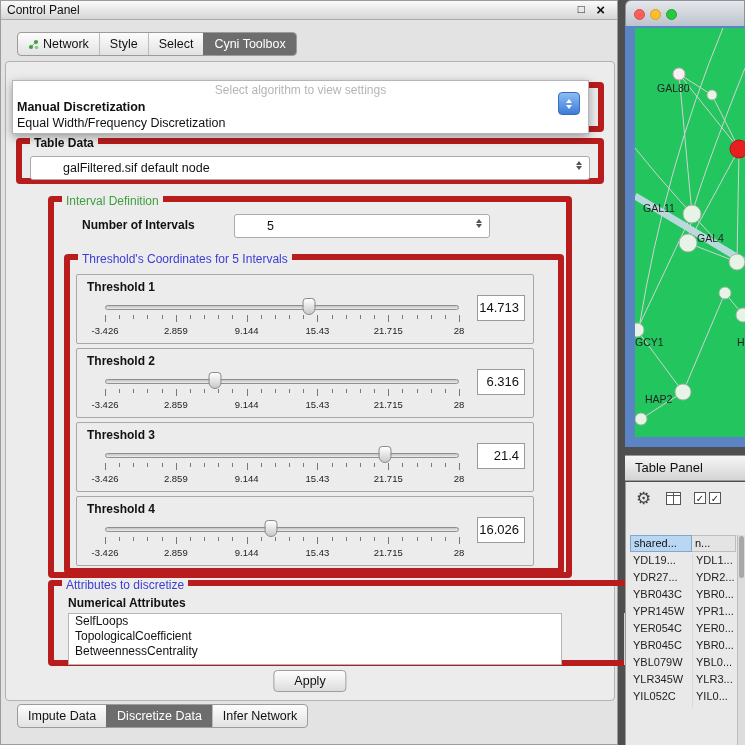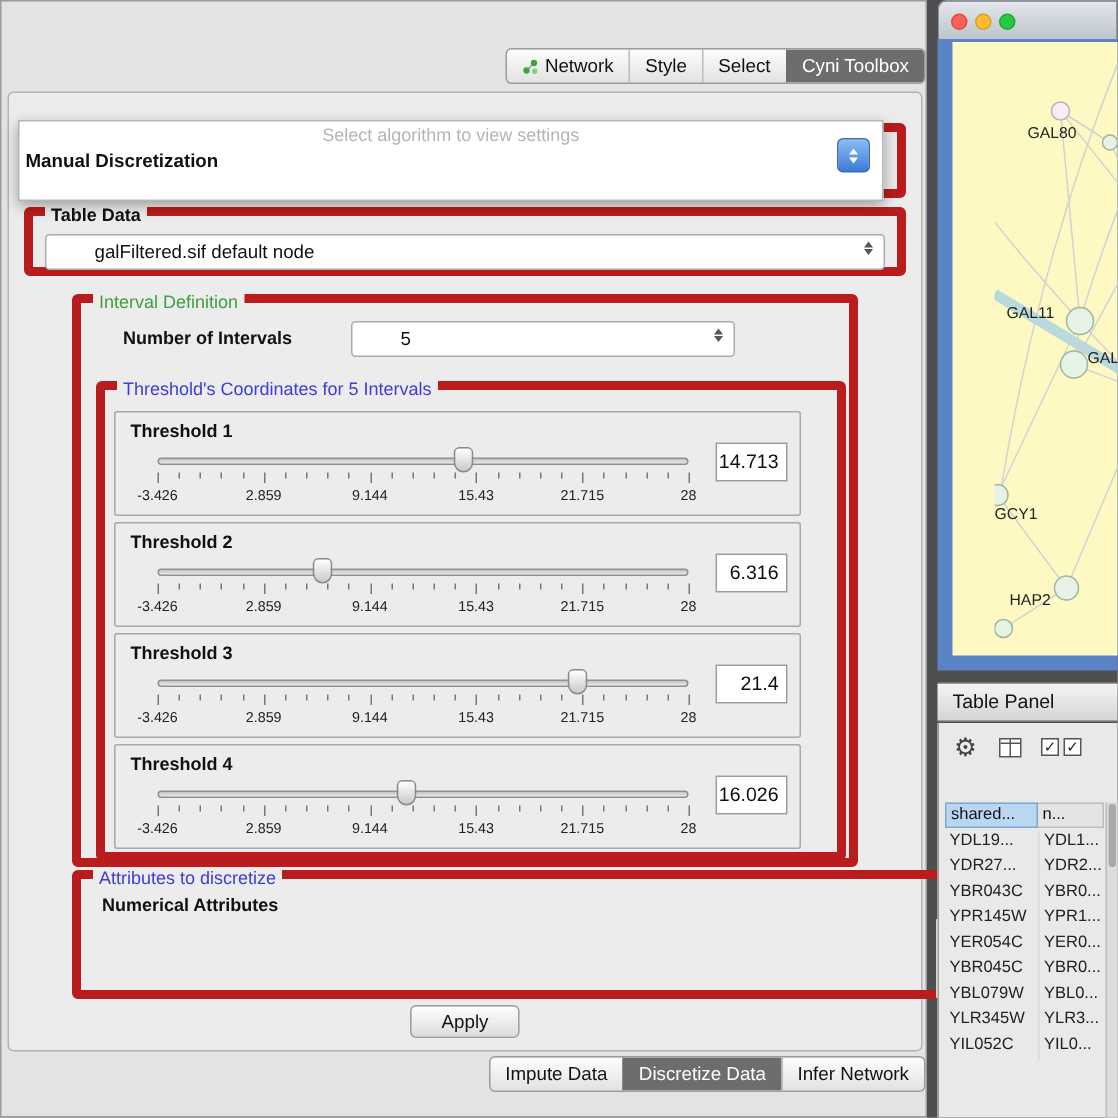--- a/index.html
+++ b/index.html
@@ -8,21 +8,21 @@
 
   
   .control-window{position:absolute;left:0;top:0;width:618px;height:745px;
     background:#e3e3e3;border:1px solid #9c9c9c;}
   .cw-titlebar{position:relative;height:19px;background:linear-gradient(#fbfbfb,#d6d6d6);
     border-bottom:1px solid #ababab;}
   .cw-title{position:absolute;left:6px;top:2px;font-size:12px;color:#111;}
   .cw-float{position:absolute;right:32px;top:1px;font-size:12px;color:#222;cursor:default;}
   .cw-close{position:absolute;right:12px;top:0px;font-size:15px;font-weight:bold;color:#111;cursor:default;}
 
-  .tabs-wrap{position:absolute;left:16px;right:0;display:flex;justify-content:flex-end;}
+  .tabs-wrap{position:absolute;left:16px;right:0;display:flex;justify-content:flex-start;}
   .tabs-wrap.top{top:31px;}
   .tabs-wrap.bottom{top:703px;}
   .tabbar{display:flex;border:1px solid #9b9b9b;border-radius:4px;overflow:hidden;
     background:linear-gradient(#fdfdfd,#e2e2e2);}
   .tab{padding:4px 10px;font-size:12.5px;color:#111;border-left:1px solid #bcbcbc;
     display:flex;align-items:center;gap:4px;white-space:nowrap;cursor:default;}
   .tab:first-child{border-left:none;}
   .tab.active{background:#6d6d6d;color:#fff;border-left-color:#6d6d6d;}
   .net-tab-icon{display:inline-flex;align-items:center;}
 
@@ -101,21 +101,21 @@
 
   
   .net-window{position:absolute;left:625px;top:0;width:120px;height:447px;}
   .net-titlebar{position:relative;height:26px;background:linear-gradient(#e4e7eb,#bdc4cd);
     border:1px solid #8e9299;border-bottom:none;border-radius:6px 0 0 0;}
   .light{position:absolute;top:8px;width:11px;height:11px;border-radius:50%;}
   .light.red{left:8px;background:#ff5f57;border:1px solid #d94c44;}
   .light.yellow{left:24px;background:#febc2e;border:1px solid #d6a023;}
   .light.green{left:40px;background:#28c840;border:1px solid #1ea832;}
   .net-frame{position:absolute;top:26px;left:0;right:0;bottom:0;background:#5b84c4;}
-  .net-canvas{position:absolute;left:10px;top:2px;right:0;bottom:10px;background:#fef9c3;overflow:hidden;padding-left:28px;}
+  .net-canvas{position:absolute;left:10px;top:2px;right:0;bottom:10px;background:#22c55e;overflow:hidden;}
   #net-svg text{font-family:"Liberation Sans",sans-serif;font-size:10.5px;fill:#222;}
 
   
   .table-header-bar{position:absolute;left:625px;top:455px;width:120px;height:26px;
     background:linear-gradient(#f5f5f5,#d4d4d4);border-top:1px solid #999;border-bottom:1px solid #999;
     font-size:13px;line-height:24px;padding-left:10px;color:#111;}
   .table-window{position:absolute;left:625px;top:482px;width:120px;height:263px;
     background:#e9e9e9;border-left:1px solid #9c9c9c;}
   .ttoolbar{position:relative;height:48px;}
   .gear{position:absolute;left:10px;top:6px;font-size:17px;color:#444;cursor:default;}
@@ -137,20 +137,25 @@
   .td2{width:44px;padding-left:3px;font-size:11px;color:#222;white-space:nowrap;overflow:hidden;
     border-left:1px solid #d8d8d8;}
   .tscroll{position:absolute;right:0;top:53px;bottom:0;width:8px;background:#dcdcdc;
     border-left:1px solid #bbb;}
   .tthumb{position:absolute;left:1px;right:1px;top:1px;height:42px;background:#a8a8a8;border-radius:4px;}
 </style>
 </head>
 <body>
 
 <div class="control-window">
+  <div class="cw-titlebar">
+    <span class="cw-title">Control Panel</span>
+    <span class="cw-float">□</span>
+    <span class="cw-close">×</span>
+  </div>
 
   <div class="tabs-wrap top">
     <div class="tabbar">
         <div class="tab">
           <span class="net-tab-icon">
             <svg width="11" height="11" viewBox="0 0 11 11">
               <line x1="3" y1="8" x2="8" y2="3" stroke="#999" stroke-width="1"></line>
               <circle cx="3" cy="8" r="2.1" fill="#3aa63a"></circle>
               <circle cx="8" cy="3" r="2.1" fill="#3aa63a"></circle>
               <circle cx="8.5" cy="8.5" r="1.8" fill="#7fd07f"></circle>
@@ -173,20 +178,21 @@
   <div class="content">
 
     <div class="group" id="algo-group">
       <span class="group-title gt-black">Discretization Algorithm</span>
     </div>
 
     <div id="algo-popup">
       <div class="popup-placeholder">Select algorithm to view settings</div>
       <div>
           <div class="popup-item bold">Manual Discretization</div>
+          <div class="popup-item">Equal Width/Frequency Discretization</div>
         </div>
     </div>
     <div id="algo-stepper">
       <i class="tri-up white"></i>
         <i class="tri-down white"></i>
     </div>
 
     <div class="group" id="tabledata-group">
       <span class="group-title gt-black">Table Data</span>
       <div class="combo" id="tabledata-combo">
@@ -385,20 +391,25 @@
               </div>
     </div>
     <div class="value-box">16.026</div>
   </div>
         </div>
     </div>
 
     <div class="group" id="attr-group">
       <span class="group-title gt-blue">Attributes to discretize</span>
       <span class="attr-label">Numerical Attributes</span>
+      <div class="attr-list">
+          <div class="attr-item">SelfLoops</div>
+          <div class="attr-item">TopologicalCoefficient</div>
+          <div class="attr-item">BetweennessCentrality</div>
+        </div>
       <div class="attr-scroll" style="right:14px;top:27px;height:52px;">
         <div class="attr-thumb"></div>
       </div>
     </div>
 
     <button id="apply-btn">Apply</button>
   </div>
 
   <div class="tabs-wrap bottom">
     <div class="tabbar">

